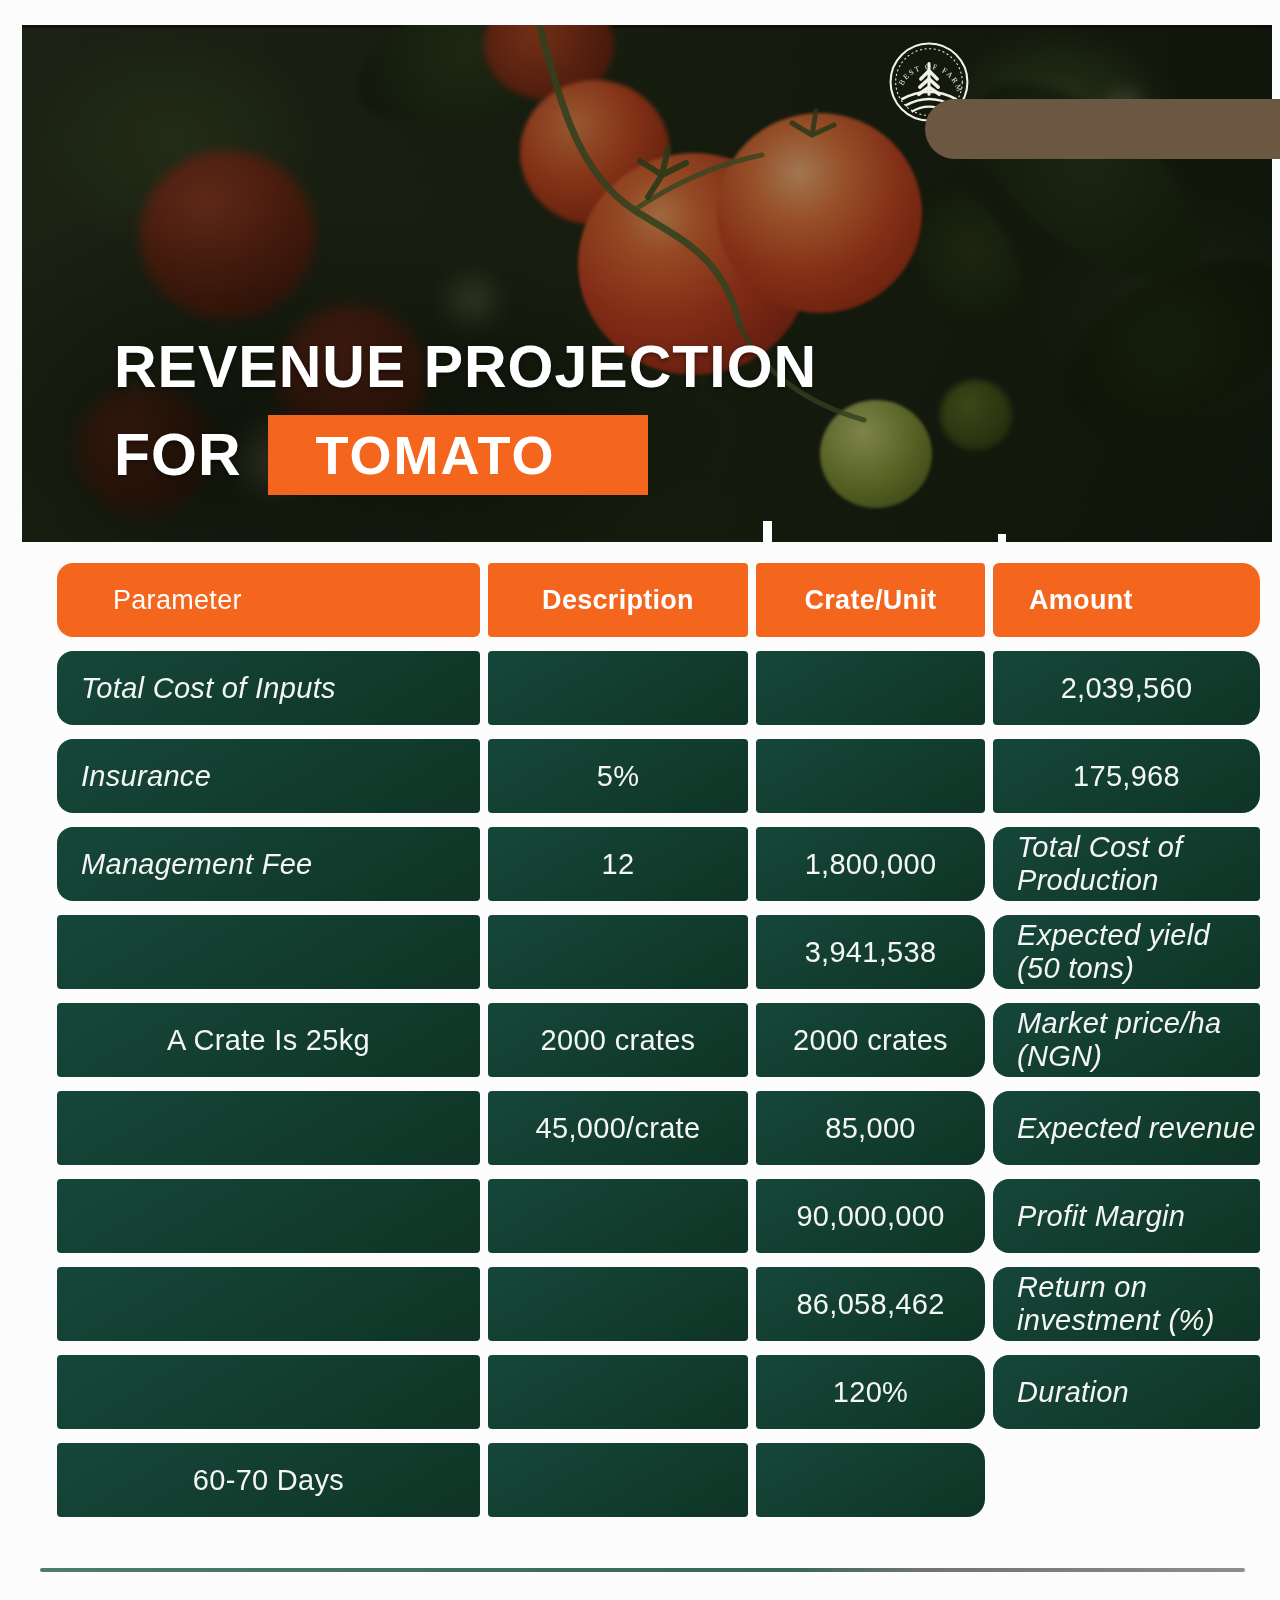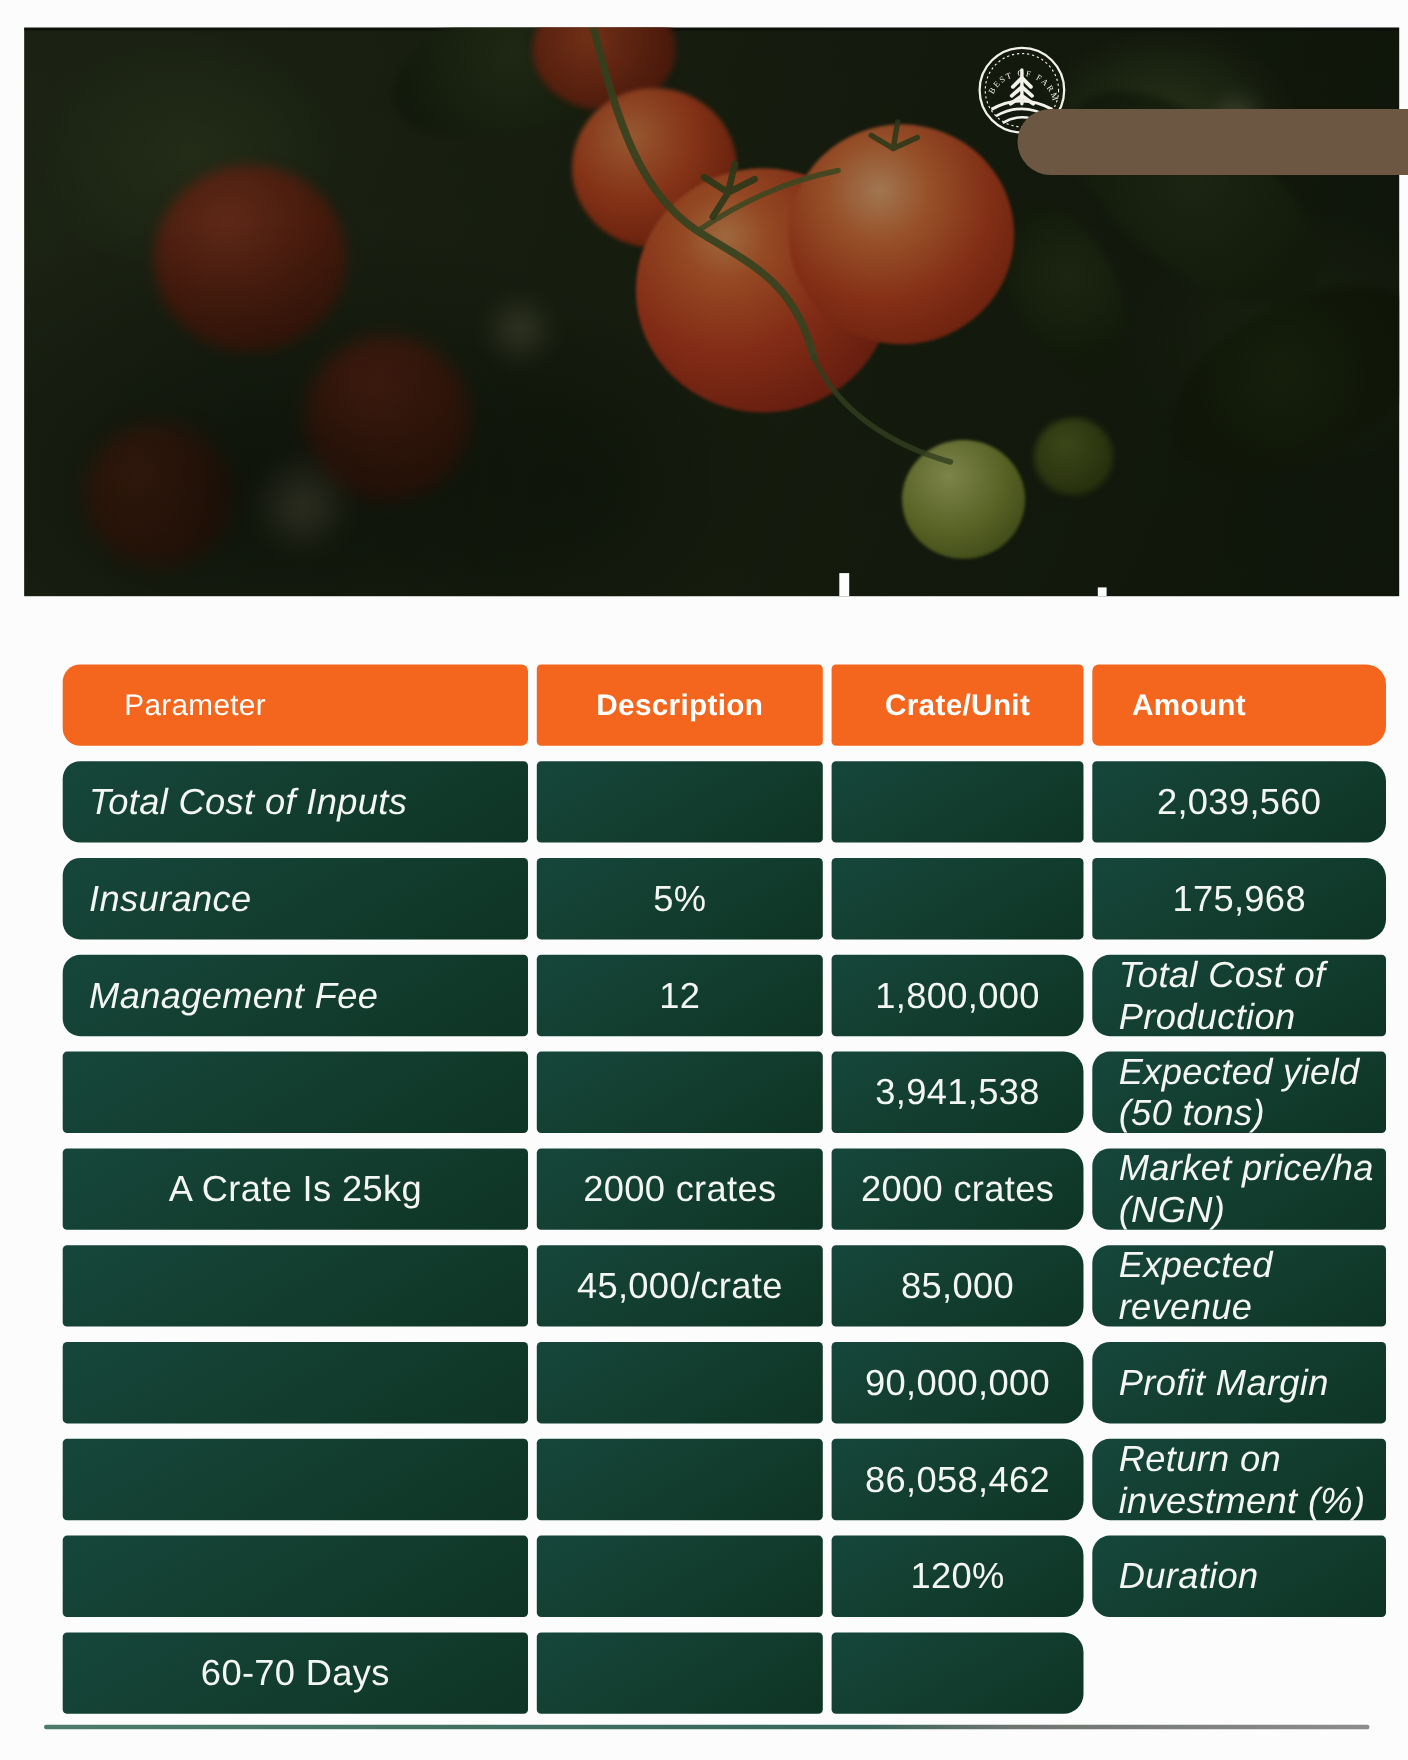--- a/index.html
+++ b/index.html
@@ -91,26 +91,25 @@
     padding:9px 92px 9px 48px; white-space:nowrap;
   }
 
   
   .tbl{
     position:absolute; left:57px; top:563px; width:1203px;
     display:grid;
     grid-template-columns:423px 260px 229px 267px;
     grid-auto-rows:74px;
     gap:14px 8px;
-    margin-top:41px;
   }
   .cell{
     background:linear-gradient(150deg, #16463b 0%, #123d2e 55%, #0e3425 100%);
     color:#f3f6f3; display:flex; align-items:center; justify-content:center;
-    font-size:33px; letter-spacing:.3px;
+    font-size:29px; letter-spacing:.3px;
   }
   .cell.c1{justify-content:flex-start; padding-left:24px; font-style:italic;
     border-radius:16px 4px 4px 16px; font-weight:500;}
   .cell.c2,.cell.c3{border-radius:4px;}
   .cell.c4{border-radius:4px 18px 18px 4px;}
   .hdr{background:#f4661d; font-weight:bold; font-size:27px; color:#fff;}
   .hdr.c1{font-style:normal; padding-left:56px; border-radius:16px 6px 6px 16px;}
   .hdr.c4{justify-content:flex-start; padding-left:36px; border-radius:6px 18px 18px 6px;}
 
   
@@ -163,20 +162,27 @@
           <textPath href="#arc" startOffset="6%">BEST OF FARM CITY</textPath>
         </text>
         <line x1="40" y1="22" x2="40" y2="52" stroke="#f2f1ea" stroke-width="3" stroke-linecap="round"></line>
         <path d="M40,29 L32,37 M40,29 L48,37 M40,37 L31,45 M40,37 L49,45 M40,45 L30,52 M40,45 L50,52" stroke="#f2f1ea" stroke-width="3.4" stroke-linecap="round" fill="none"></path>
         <path d="M13,57 Q40,42 67,57" stroke="#f2f1ea" stroke-width="2.6" fill="none"></path>
         <path d="M17,63 Q40,50 63,63" stroke="#f2f1ea" stroke-width="2.4" fill="none"></path>
         <path d="M23,69 Q40,59 57,69" stroke="#f2f1ea" stroke-width="2.2" fill="none"></path>
       </svg>
     </div>
 
+    <div class="titles">
+      <div class="t-line1">REVENUE PROJECTION</div>
+      <div class="t-line2">
+        <span class="t-for">FOR</span>
+        <span class="t-hl">TOMATO</span>
+      </div>
+    </div>
 
     <div class="tick tick1"></div>
     <div class="tick tick2"></div>
   </div>
 
   <div class="redaction"></div>
 
   <div class="tbl">
     <div class="cell hdr c1">Parameter</div>
     <div class="cell hdr c2">Description</div>

